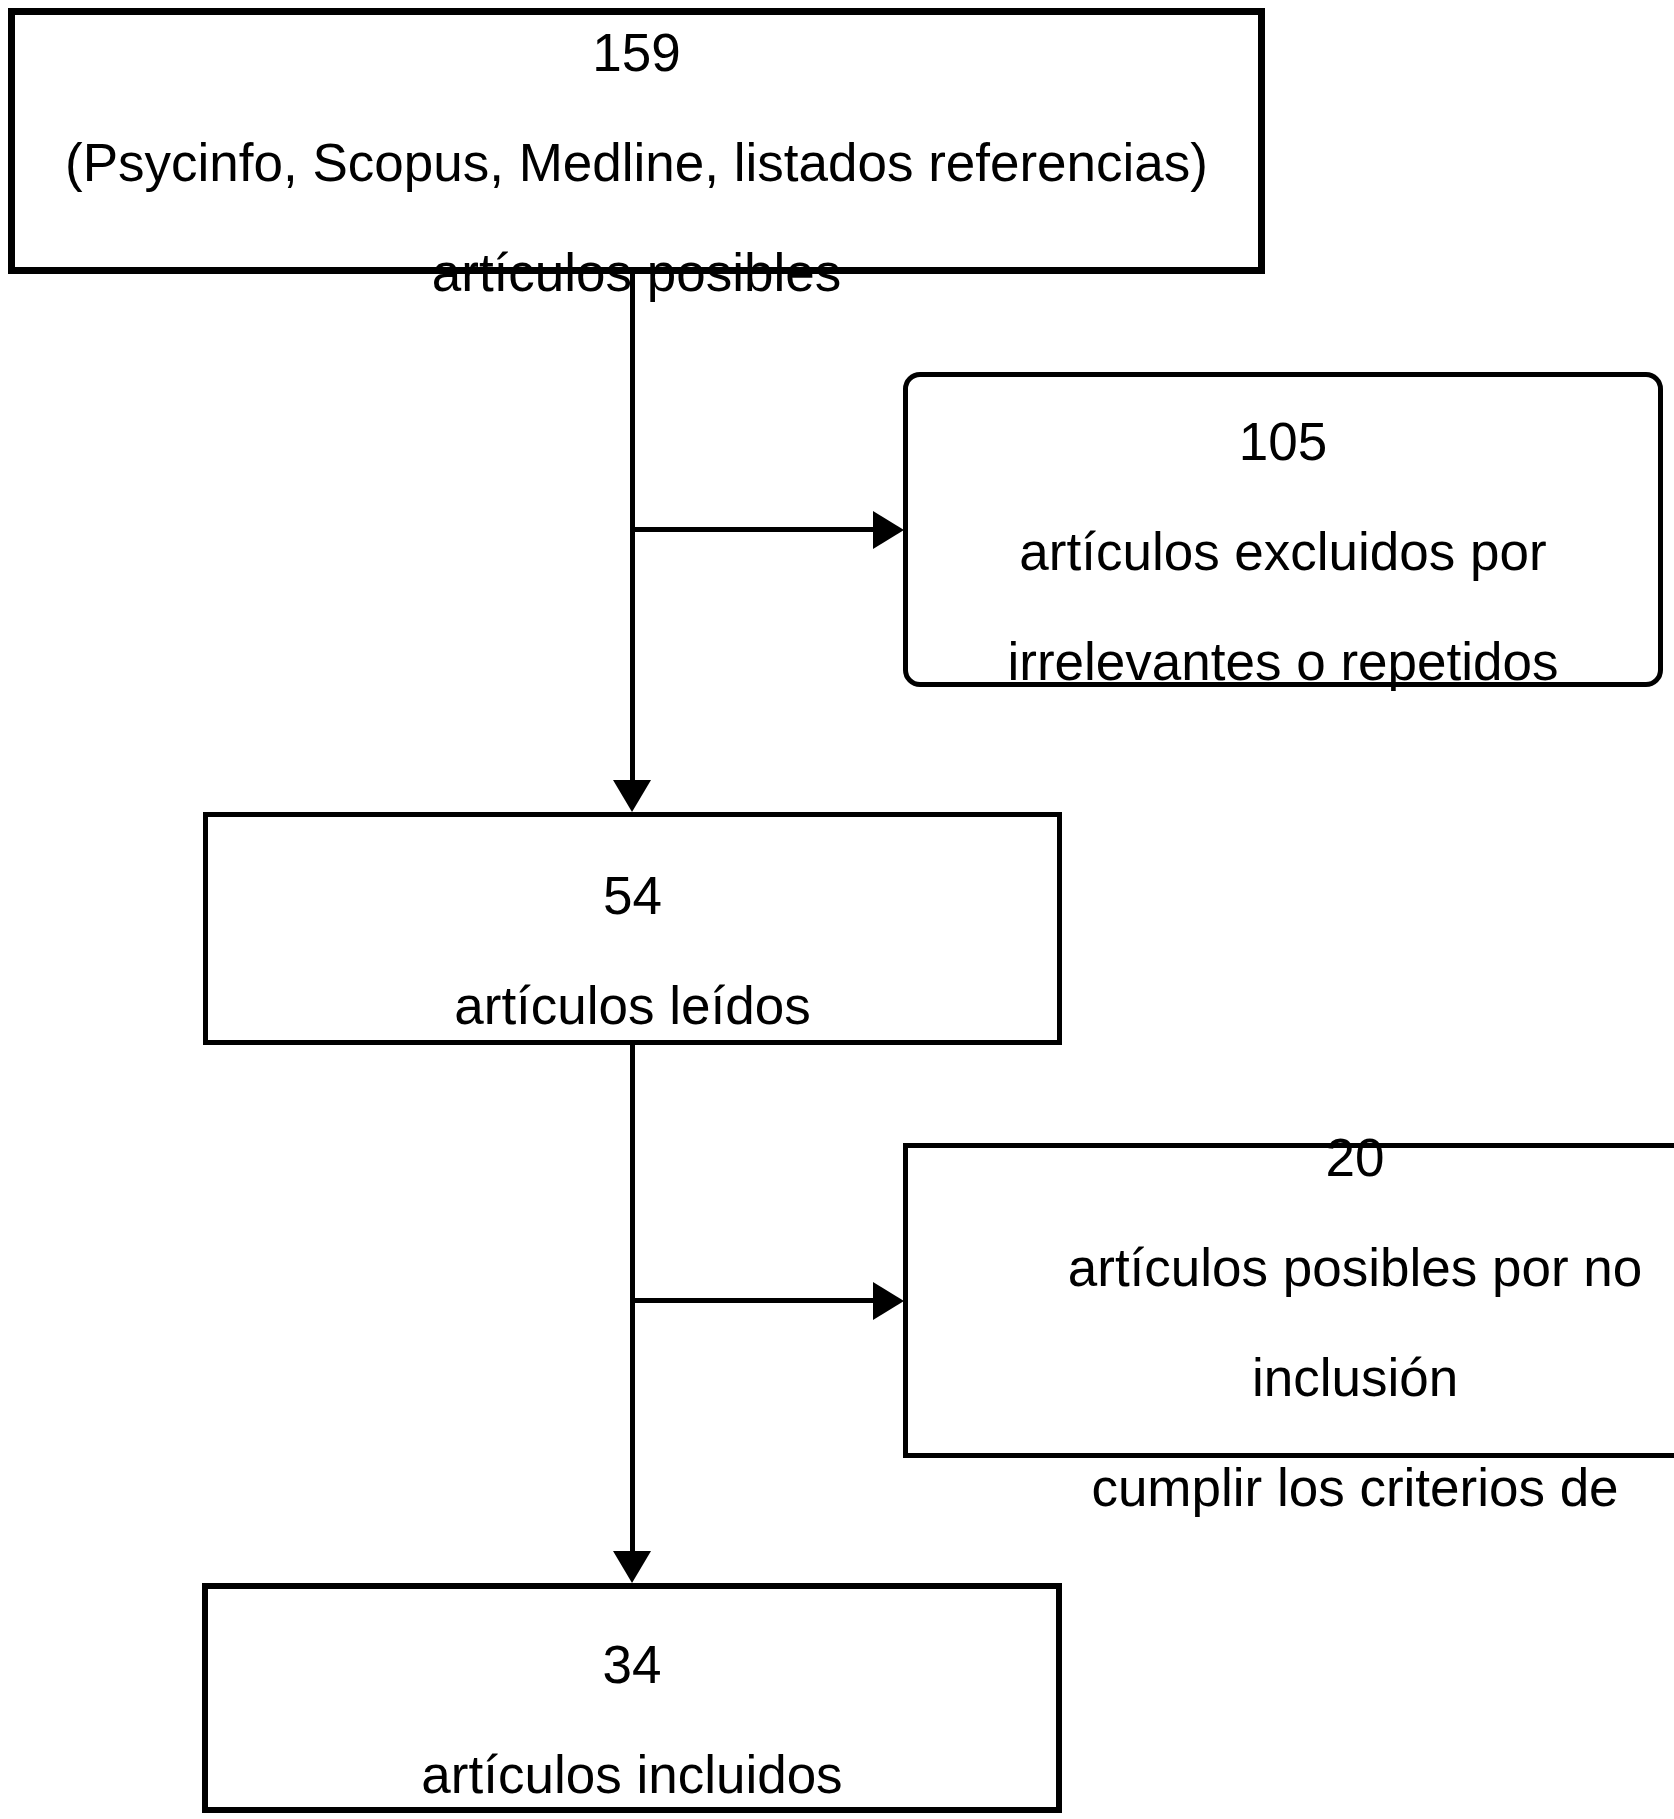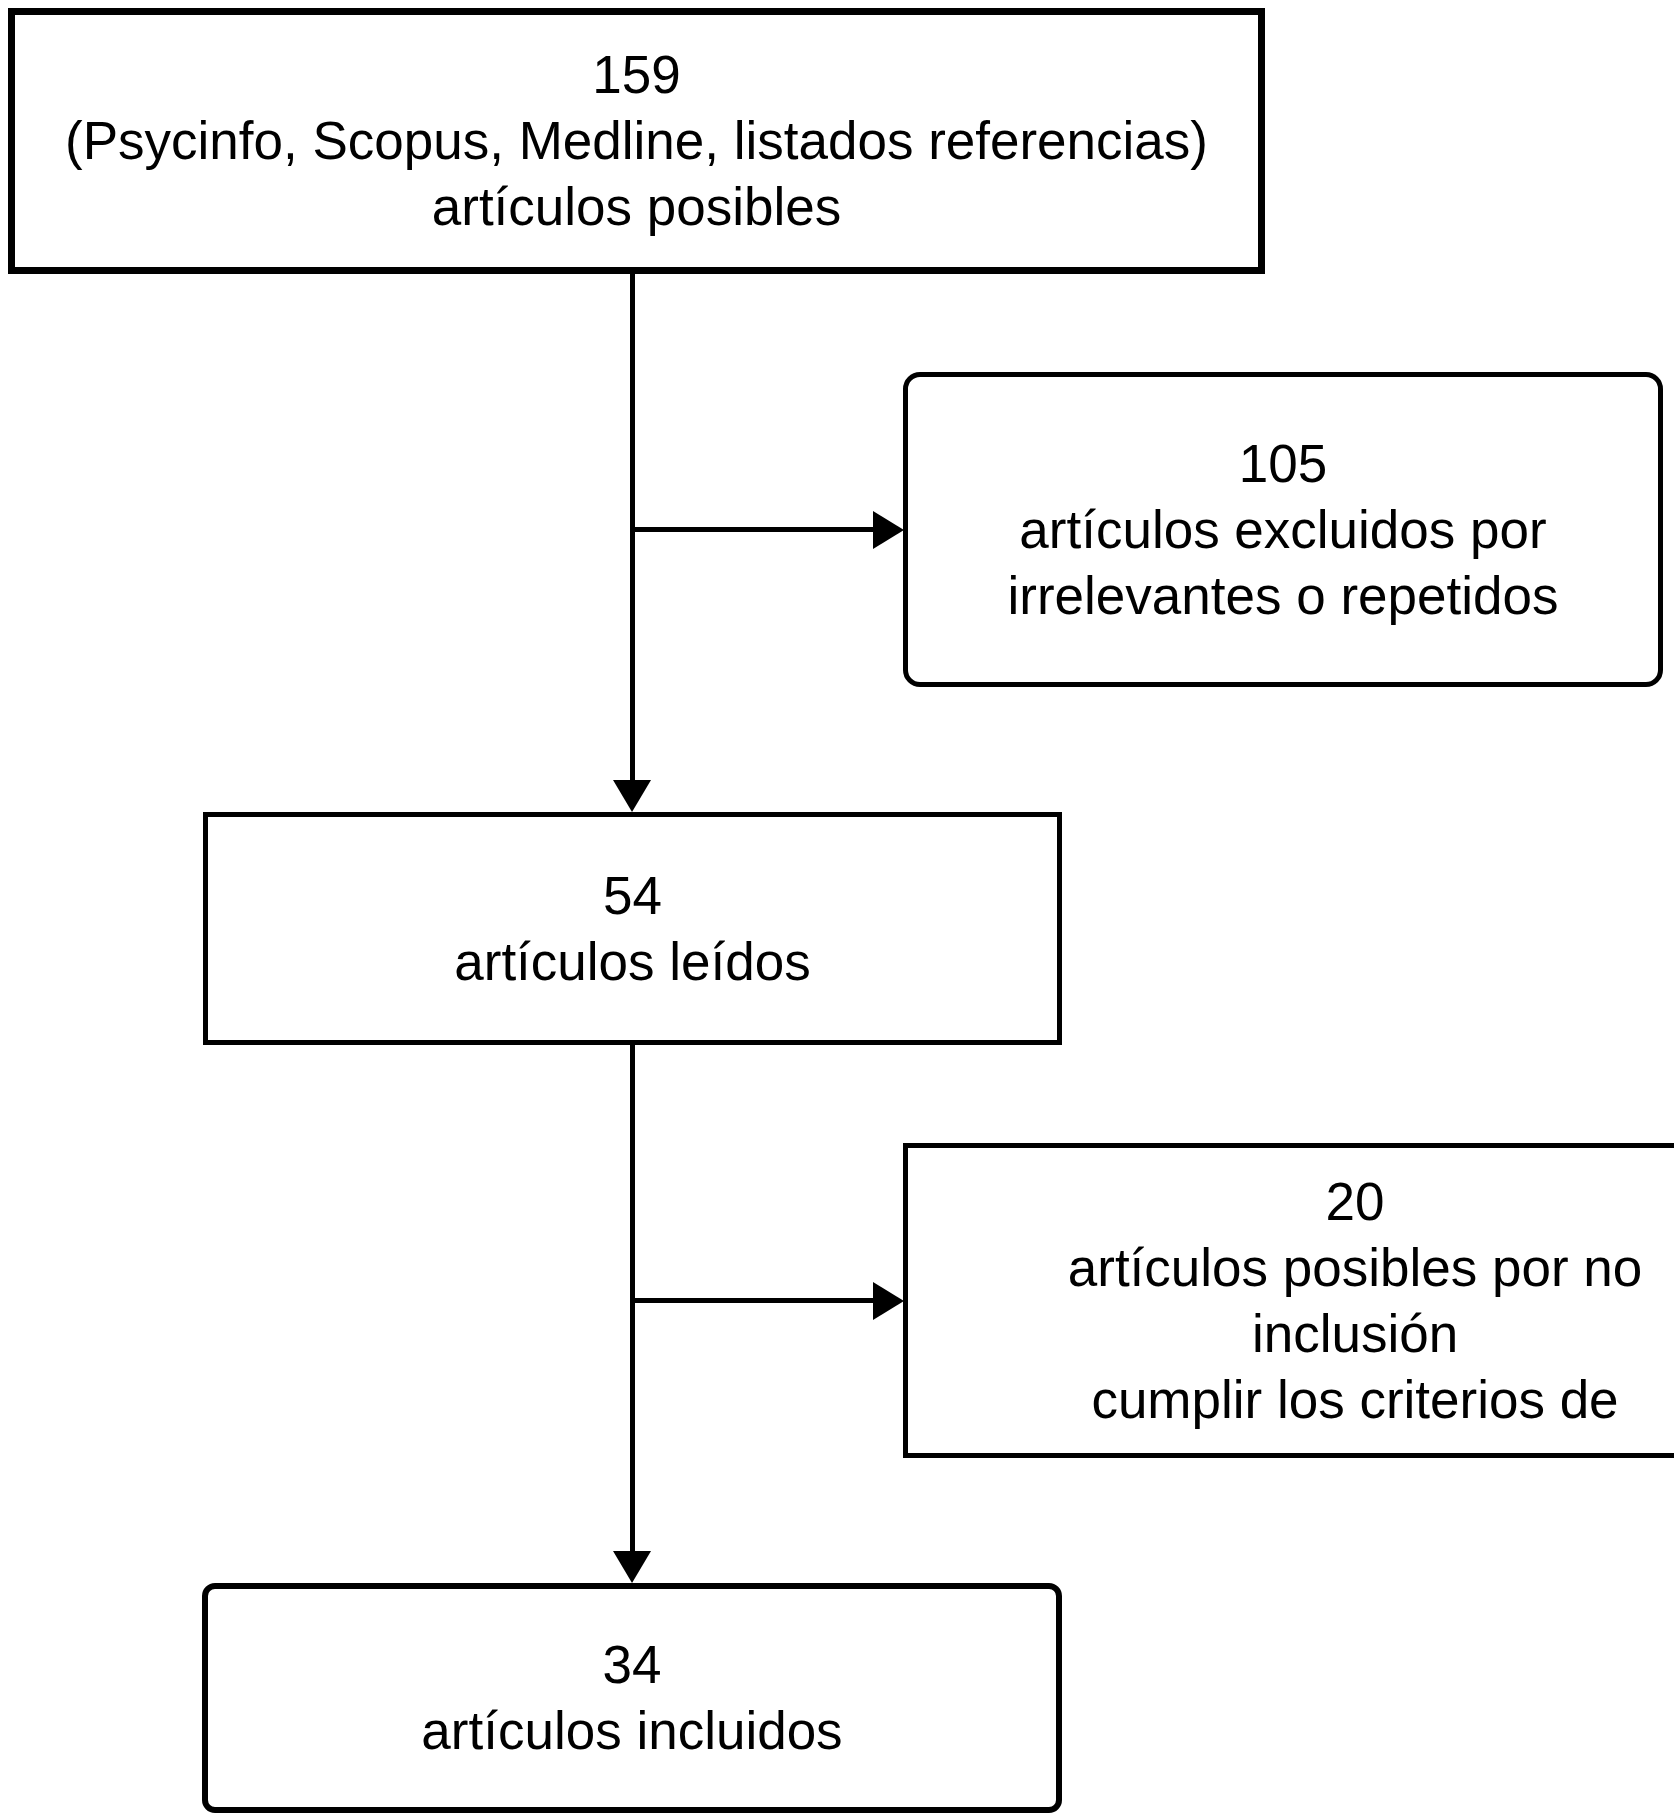--- a/index.html
+++ b/index.html
@@ -23,26 +23,27 @@
     display: flex;
     flex-direction: column;
     justify-content: center;
     align-items: center;
     text-align: center;
   }
   .flow-box .line {
     font-size: 53px;
     line-height: 66px;
     white-space: nowrap;
+    margin-top: 44px;
   }
   #box-identified { left: 8px;   top: 8px;    width: 1257px; height: 266px; border-width: 7px; }
   #box-excluded1  { left: 903px; top: 372px;  width: 760px;  height: 315px; border-radius: 17px; }
   #box-read       { left: 203px; top: 812px;  width: 859px;  height: 233px; }
   #box-excluded2  { left: 903px; top: 1143px; width: 904px;  height: 315px; }
-  #box-included   { left: 202px; top: 1583px; width: 860px;  height: 230px; border-width: 6px; border-radius: 13px; }
+  #box-included   { left: 202px; top: 1583px; width: 860px;  height: 230px; border-width: 6px; }
 
   .conn {
     position: absolute;
     background: #000000;
   }
   .vline  { width: 5px; }
   .hline  { height: 5px; }
   #vline1 { left: 630px; top: 274px;  height: 512px; }
   #vline2 { left: 630px; top: 1045px; height: 510px; }
   #hline1 { left: 632px; top: 527px;  width: 243px; }

